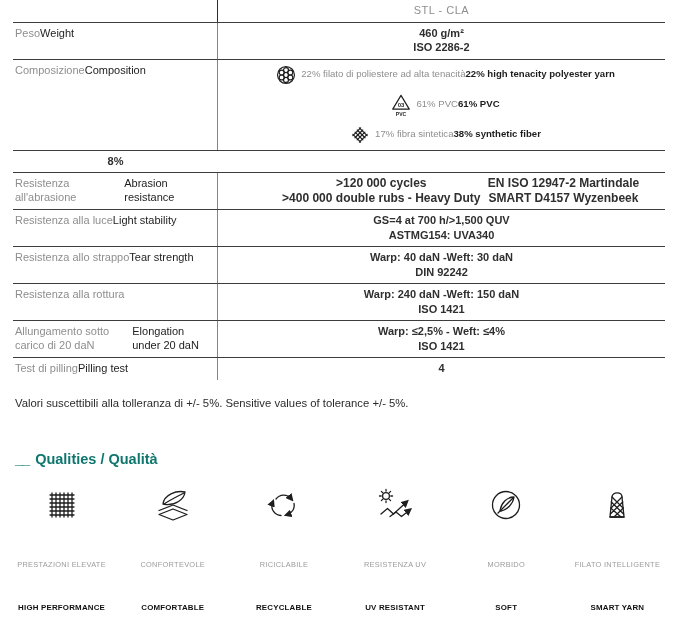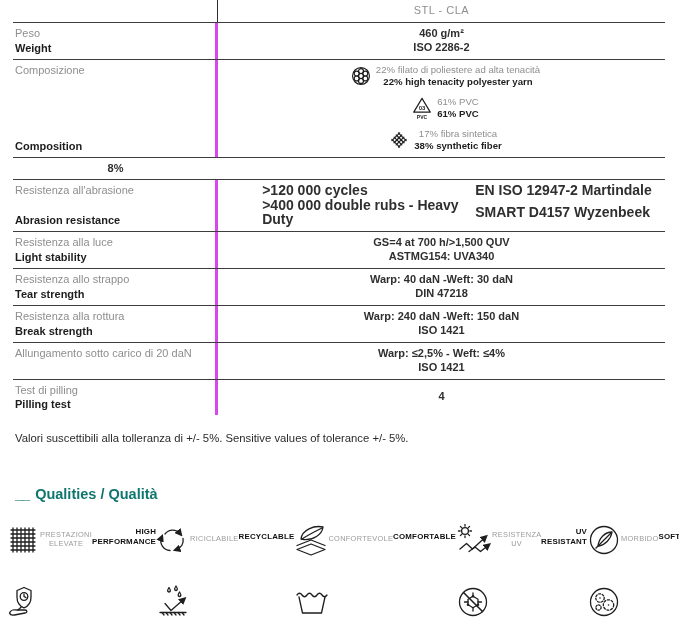--- a/index.html
+++ b/index.html
@@ -7,47 +7,47 @@
   body { width:679px; height:626px; overflow:hidden;
          font-family:"Liberation Sans", sans-serif; color:#222; }
   .page { width:679px; height:626px; background:#fff; position:relative; }
 
   
   .spec-table { margin:0 14px 0 13px; }
   .t-row { display:grid; grid-template-columns:205px 1fr; border-bottom:1px solid #3d3d3d; }
   .t-row.last { border-bottom:none; }
   .t-head { min-height:22px; }
   .t-head .cell-val { font-weight:normal; color:#8f8f8f; font-size:11px; letter-spacing:.5px; }
-  .cell-label { padding:3px 4px 4px 2px; border-right:3px solid #d946ef; display:flex; flex-direction:column; justify-content:space-between; }
+  .cell-label { padding:3px 4px 4px 2px; border-right:1px solid #d946ef; display:flex; flex-direction:row; justify-content:flex-start; }
   .lab-it { font-size:11px; color:#8e8e8e; line-height:14px; }
-  .lab-en { font-size:11px; color:#1d1d1d; font-weight:bold; line-height:14px; }
+  .lab-en { font-size:11px; color:#1d1d1d; font-weight:normal; line-height:14px; }
   .cell-val { display:flex; flex-direction:column; justify-content:center; align-items:center;
               text-align:center; padding:3px 2px 4px; font-size:11px; font-weight:bold; color:#2f2f2f; line-height:14.5px; }
   .t-head .cell-val { border-right:none; }
   .t-head > .cell-spacer { border-right:1px solid #2c2c2c; }
 
   
   .cell-comp { display:flex; align-items:center; justify-content:flex-start; gap:7px;
                padding:4px 0 4px 7px; }
   .comp-group { display:flex; align-items:center; gap:4px; }
-  .comp-lines { display:flex; flex-direction:column; text-align:center; }
+  .comp-lines { display:flex; flex-direction:row; text-align:right; }
   .comp-it { font-size:9.6px; color:#8e8e8e; line-height:12.5px; font-weight:normal; }
   .comp-en { font-size:9.6px; color:#1d1d1d; font-weight:bold; line-height:12.5px; }
 
   
   .cell-abr { display:grid; grid-template-columns:213px auto; padding:3px 0 4px 31px;
-              text-align:left; align-content:center; font-size:14px; font-weight:bold; color:#2f2f2f; line-height:14.5px; }
+              text-align:center; align-content:center; font-size:12px; font-weight:bold; color:#2f2f2f; line-height:14.5px; }
 
   .note { margin:17px 14px 15px 15px; font-size:11.3px; color:#2b2b2b; }
 
   
   .q-title { margin:42px 14px 0 15px; font-size:14.5px; font-weight:bold; color:#0f766e; }
   .q-title .pfx { letter-spacing:-1px; margin-right:6px; }
   .q-grid { margin:13px 6px 0; display:grid; grid-template-columns:repeat(6,1fr); row-gap:20px; }
-  .q-item { display:flex; flex-direction:row; align-items:center; }
+  .q-item { display:flex; flex-direction:column; align-items:center;gap:32px; }
   .q-icon { height:42px; display:flex; align-items:flex-end; justify-content:center; }
   .q-it { margin-top:6px; font-size:7.4px; letter-spacing:.3px; color:#9b9b9b; text-align:center; line-height:9px; }
   .q-en { margin-top:2px; font-size:7.9px; letter-spacing:.2px; color:#111; font-weight:bold; text-align:right; line-height:9.5px; }
 
   svg { display:block; }
   .ic { stroke:#1e1e1e; fill:none; stroke-width:1.3; stroke-linecap:round; stroke-linejoin:round; }
 </style>
 </head>
 <body>
 
@@ -161,38 +161,38 @@
       </div>
     </div>
 
     <div class="t-row">
       <div class="cell-label">
         <span class="lab-it">Resistenza allo strappo</span>
         <span class="lab-en">Tear strength</span>
       </div>
       <div class="cell-val">
         <span>Warp: 40 daN -Weft: 30 daN</span>
-        <span>DIN 47218</span>
+        <span>DIN 92242</span>
       </div>
     </div>
 
     <div class="t-row">
       <div class="cell-label">
         <span class="lab-it">Resistenza alla rottura</span>
-        <span class="lab-en">Break strength</span>
       </div>
       <div class="cell-val">
         <span>Warp: 240 daN -Weft: 150 daN</span>
         <span>ISO 1421</span>
       </div>
     </div>
 
     <div class="t-row">
       <div class="cell-label">
         <span class="lab-it">Allungamento sotto carico di 20 daN</span>
+        <span class="lab-en">Elongation under 20 daN</span>
       </div>
       <div class="cell-val">
         <span>Warp: ≤2,5% - Weft: ≤4%</span>
         <span>ISO 1421</span>
       </div>
     </div>
 
     <div class="t-row last">
       <div class="cell-label">
         <span class="lab-it">Test di pilling</span>
@@ -215,20 +215,35 @@
       <div class="q-icon">
         <svg width="34" height="34" viewBox="0 0 34 34">
             <g class="ic" stroke-width="1.2">
           <path d="M7,5 V29 M11,5 V29 M15,5 V29 M19,5 V29 M23,5 V29 M27,5 V29"></path>
           <path d="M5,7 H29 M5,11 H29 M5,15 H29 M5,19 H29 M5,23 H29 M5,27 H29"></path>
         </g>
           </svg>
       </div>
       <div class="q-it">PRESTAZIONI ELEVATE</div>
       <div class="q-en">HIGH PERFORMANCE</div>
+    </div>
+
+    <div class="q-item">
+      <div class="q-icon">
+        <svg width="34" height="34" viewBox="0 0 34 34">
+            <g class="ic">
+          <path d="M17,21 L31,26.5 L17,32 L3,26.5 Z"></path>
+          <path d="M3,22.5 L17,17 L31,22.5"></path>
+          <path d="M7,16 C8,7 20,2 29,4 C28,12 19,17 10,16.5 Z"></path>
+          <path d="M8,16 C14,12 22,8 28,5"></path>
+        </g>
+          </svg>
+      </div>
+      <div class="q-it">CONFORTEVOLE</div>
+      <div class="q-en">COMFORTABLE</div>
     </div>
 
     <div class="q-item">
       <div class="q-icon">
         <svg width="34" height="34" viewBox="0 0 34 34">
           <defs>
             <marker id="ah" markerWidth="6" markerHeight="6" refX="3" refY="3" orient="auto">
               <path d="M0,0 L6,3 L0,6 Z" fill="#1e1e1e"></path>
             </marker>
           </defs>
@@ -238,35 +253,20 @@
             <path d="M14,27.5 A9.5,9.5 0 0 1 5.5,14.5" marker-end="url(#ah)"></path>
           </g>
         </svg>
       </div>
       <div class="q-it">RICICLABILE</div>
       <div class="q-en">RECYCLABLE</div>
     </div>
 
     <div class="q-item">
       <div class="q-icon">
-        <svg width="34" height="34" viewBox="0 0 34 34">
-            <g class="ic">
-          <path d="M17,21 L31,26.5 L17,32 L3,26.5 Z"></path>
-          <path d="M3,22.5 L17,17 L31,22.5"></path>
-          <path d="M7,16 C8,7 20,2 29,4 C28,12 19,17 10,16.5 Z"></path>
-          <path d="M8,16 C14,12 22,8 28,5"></path>
-        </g>
-          </svg>
-      </div>
-      <div class="q-it">CONFORTEVOLE</div>
-      <div class="q-en">COMFORTABLE</div>
-    </div>
-
-    <div class="q-item">
-      <div class="q-icon">
         <svg width="36" height="34" viewBox="0 0 36 34">
           <g class="ic" stroke-width="1.2">
             <circle cx="9" cy="8" r="3.4"></circle>
             <path d="M9,1.5 V3.2 M9,12.8 V14.5 M2.5,8 H4.2 M13.8,8 H15.5 M4.4,3.4 L5.6,4.6 M12.4,11.4 L13.6,12.6 M4.4,12.6 L5.6,11.4 M12.4,4.6 L13.6,3.4"></path>
           </g>
           <g class="ic" stroke-width="1.5">
             <path d="M4,26 L10.5,20.5 L16.5,26 L29,14.5" marker-end="url(#ah)"></path>
             <path d="M13,28.5 L19,24 L24.5,28.5 L32,22.5" marker-end="url(#ah)"></path>
           </g>
         </svg>

